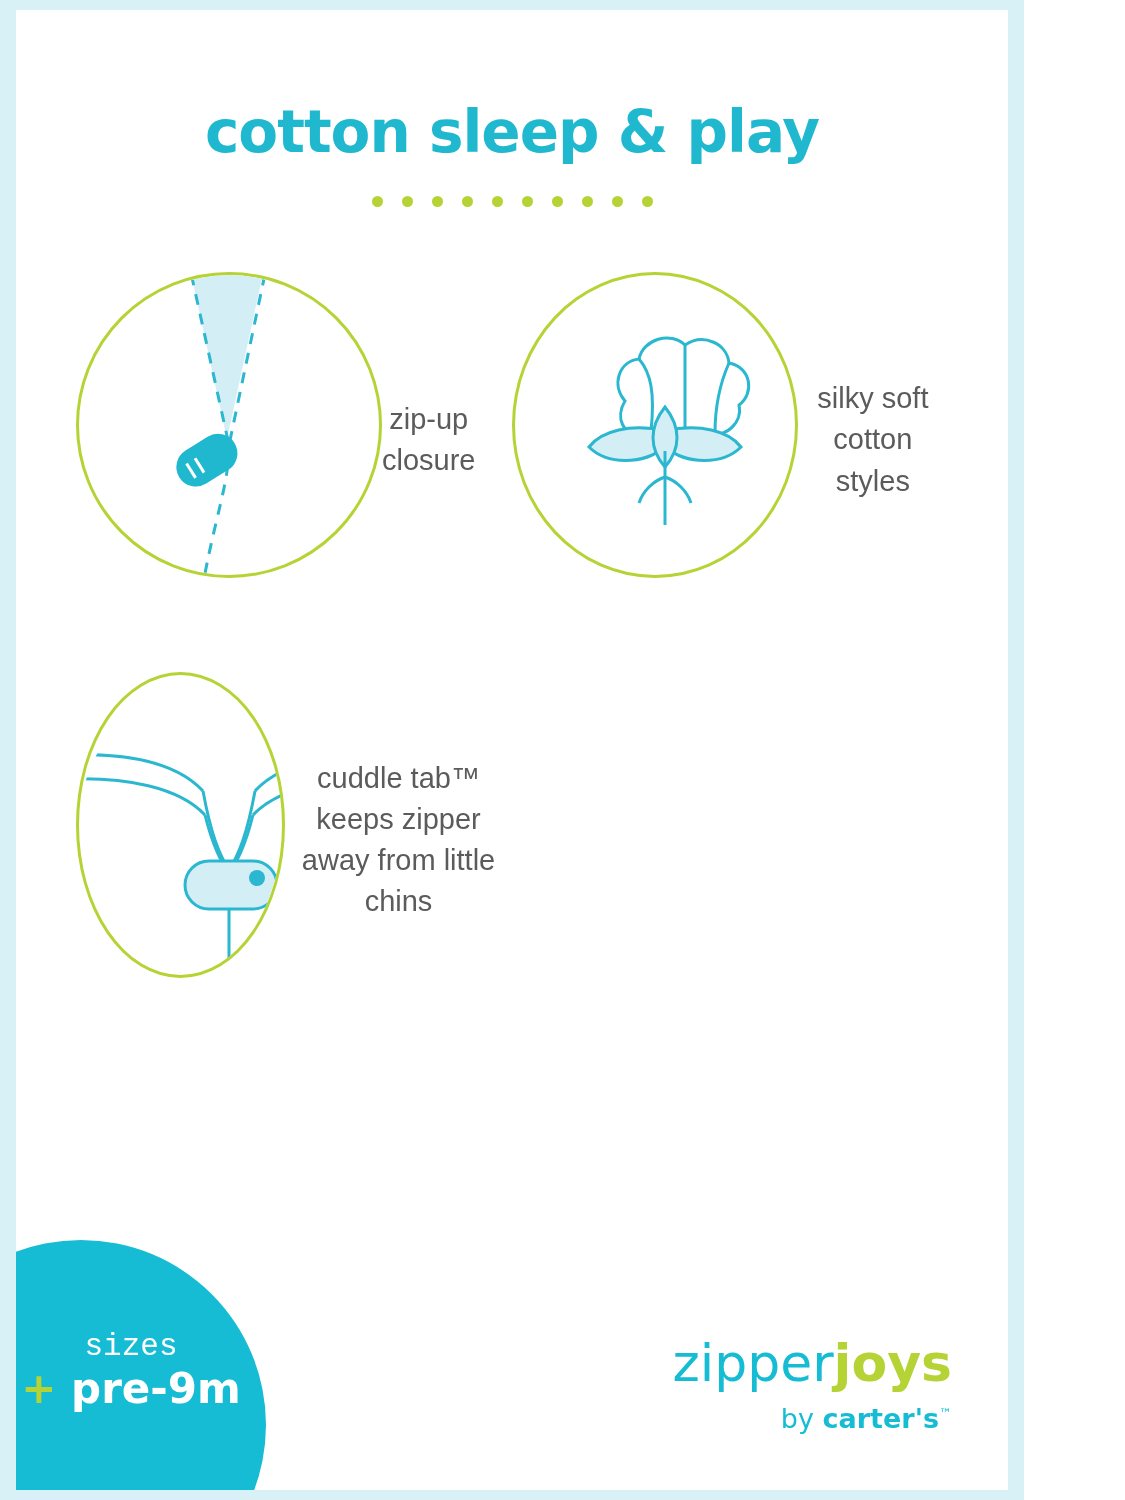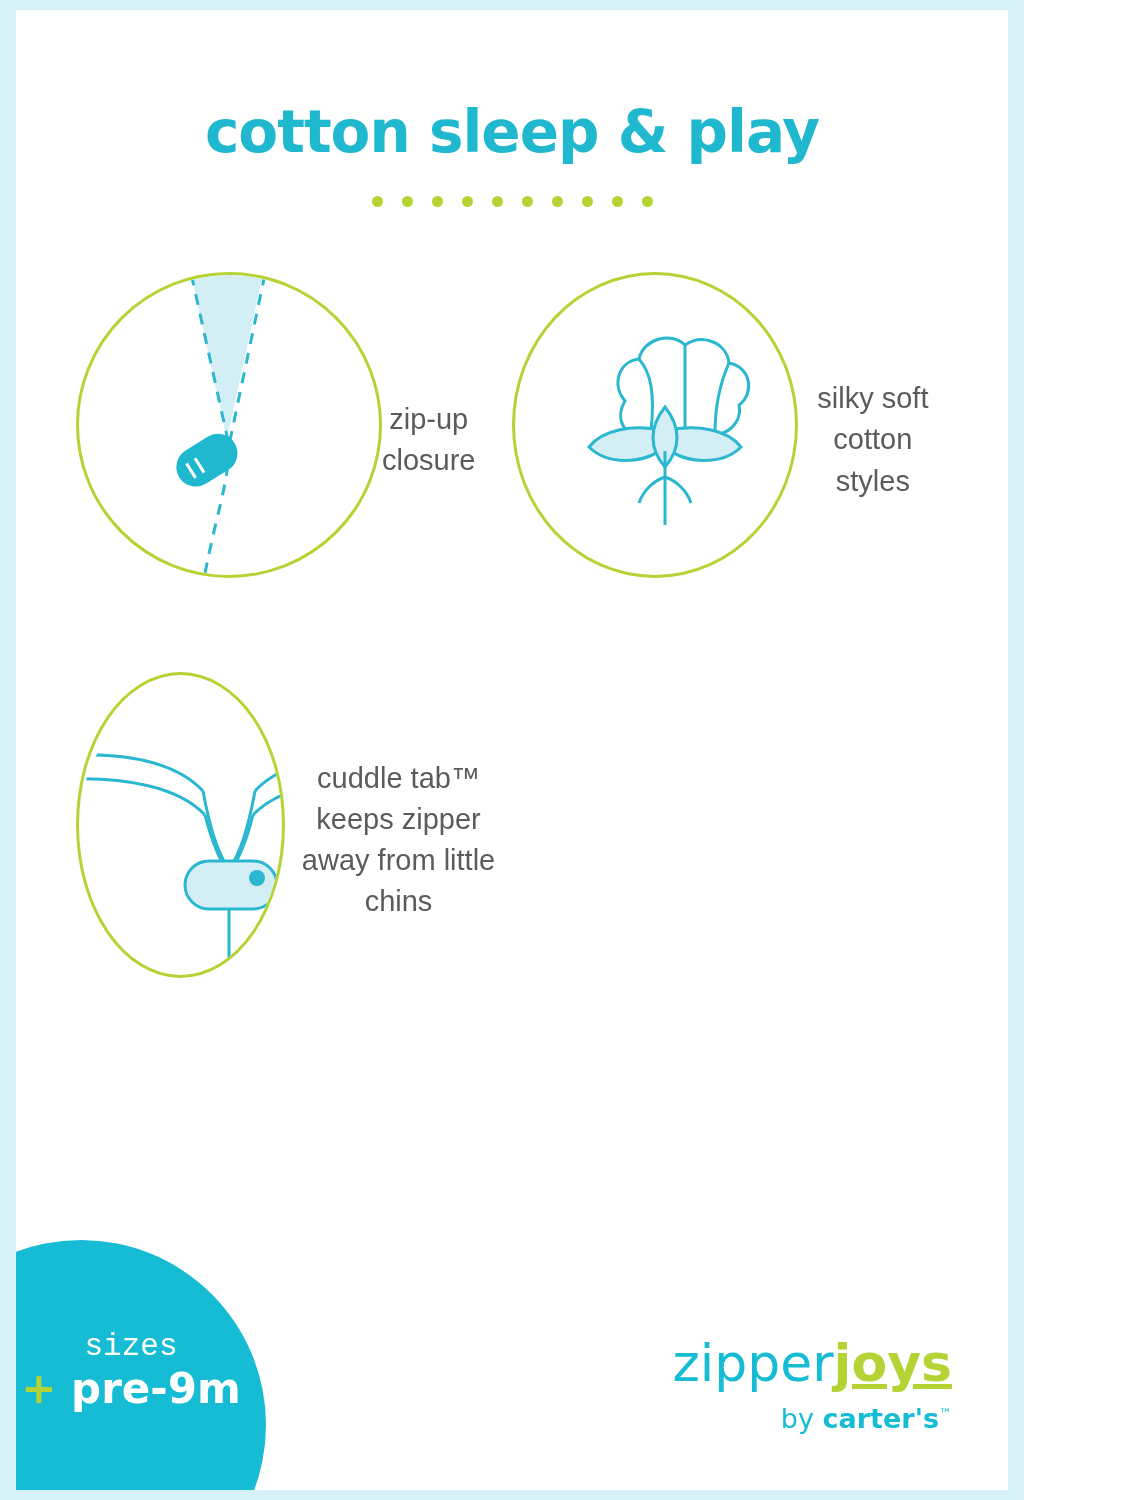--- a/index.html
+++ b/index.html
@@ -149,21 +149,20 @@
     font-family: "DejaVu Sans", sans-serif;
     line-height: 1;
     white-space: nowrap;
   }
   .brand .simple {
     color: #15bcd3;
   }
   .brand .joys {
     color: #b5d334;
     font-weight: bold;
-    text-decoration: underline;
   }
   .brand .row2 {
     margin-top: 16px;
     font-size: 27px;
     color: #15bcd3;
     font-family: "DejaVu Sans", sans-serif;
     line-height: 1;
   }
   .brand .row2 .carters {
     font-weight: bold;

